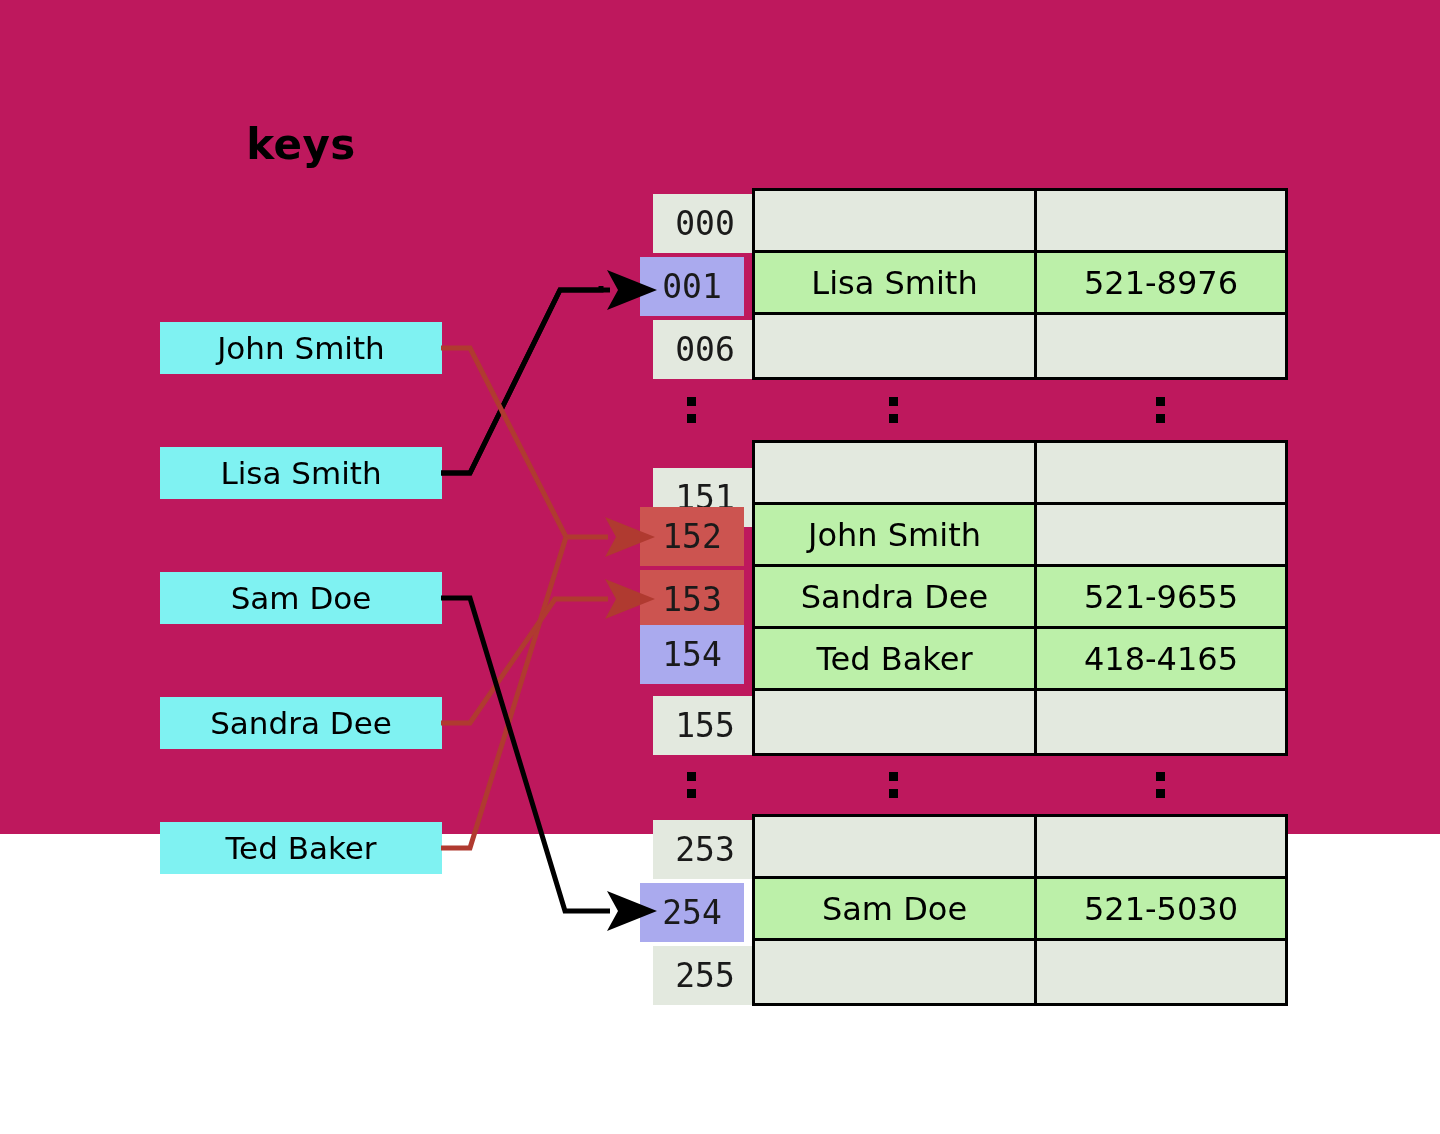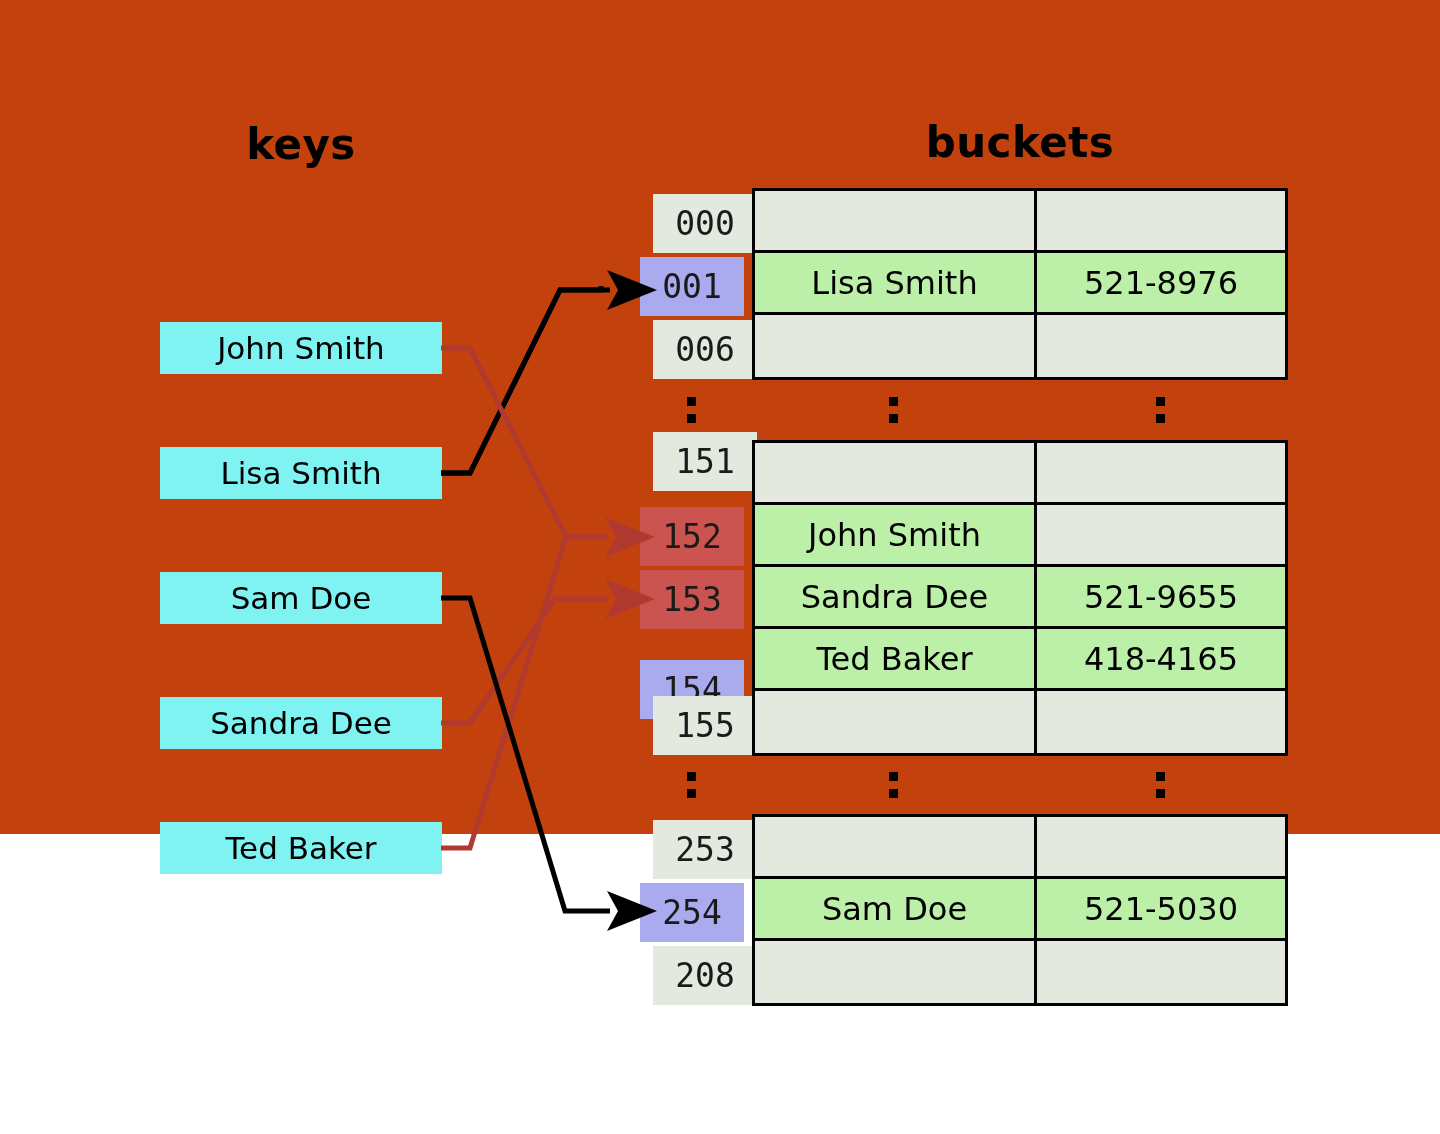--- a/index.html
+++ b/index.html
@@ -7,21 +7,21 @@
     width: 1440px;
     height: 1134px;
     background: #ffffff;
     font-family: "DejaVu Sans", "Liberation Sans", sans-serif;
     overflow: hidden;
   }
   #stage {
     position: relative;
     width: 1440px;
     height: 834px;
-    background: #c2410c;
+    background: #be185d;
   }
 
   
   .title {
     position: absolute;
     font-weight: bold;
     font-size: 42px;
     color: #000000;
     letter-spacing: 0.5px;
     white-space: nowrap;
@@ -117,21 +117,20 @@
     height: 1134px;
     pointer-events: none;
   }
 </style>
 </head>
 <body>
 
 <div id="stage">
 
   <div class="title" id="title-keys">keys</div>
-  <div class="title" id="title-buckets">buckets</div>
 
   <div class="key-box" style="top:322px">John Smith</div>
   <div class="key-box" style="top:447px">Lisa Smith</div>
   <div class="key-box" style="top:572px">Sam Doe</div>
   <div class="key-box" style="top:697px">Sandra Dee</div>
   <div class="key-box" style="top:822px">Ted Baker</div>
 
   <div class="idx empty" style="top:194px">000</div>
   <div class="idx blue" style="top:257px">001</div>
   <div class="idx empty" style="top:320px">006</div>
@@ -157,24 +156,24 @@
     </div>
   <div class="vdots" style="left:889px; top:397px">
       <i class="d1"></i>
       <i class="d2"></i>
     </div>
   <div class="vdots" style="left:1156px; top:397px">
       <i class="d1"></i>
       <i class="d2"></i>
     </div>
 
-  <div class="idx empty" style="top:432px">151</div>
+  <div class="idx empty" style="top:468px">151</div>
   <div class="idx red" style="top:507px">152</div>
   <div class="idx red" style="top:570px">153</div>
-  <div class="idx blue" style="top:660px">154</div>
+  <div class="idx blue" style="top:625px">154</div>
   <div class="idx empty" style="top:696px">155</div>
 
   <div class="btable" style="top:440px">
     <div class="brow">
       <div class="bcell name"></div>
       <div class="bcell phone"></div>
     </div>
     <div class="brow filled">
       <div class="bcell name">John Smith</div>
     </div>
@@ -200,21 +199,21 @@
       <i class="d1"></i>
       <i class="d2"></i>
     </div>
   <div class="vdots" style="left:1156px; top:772px">
       <i class="d1"></i>
       <i class="d2"></i>
     </div>
 
   <div class="idx empty" style="top:820px">253</div>
   <div class="idx blue" style="top:883px">254</div>
-  <div class="idx empty" style="top:946px">208</div>
+  <div class="idx empty" style="top:946px">255</div>
 
   <div class="btable" style="top:814px">
     <div class="brow">
       <div class="bcell name"></div>
       <div class="bcell phone"></div>
     </div>
     <div class="brow filled">
       <div class="bcell name">Sam Doe</div>
       <div class="bcell phone">521-5030</div>
     </div>

